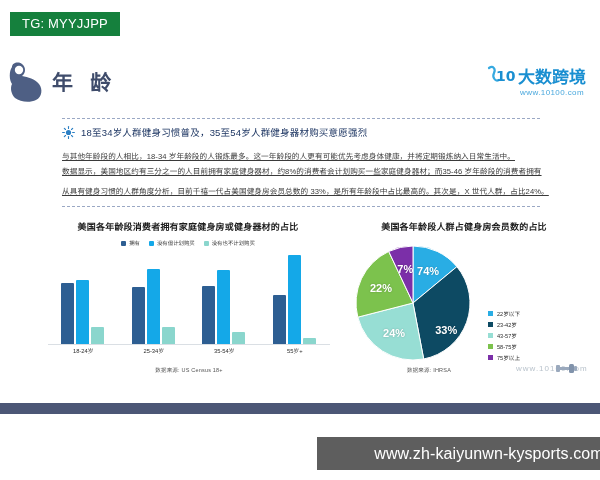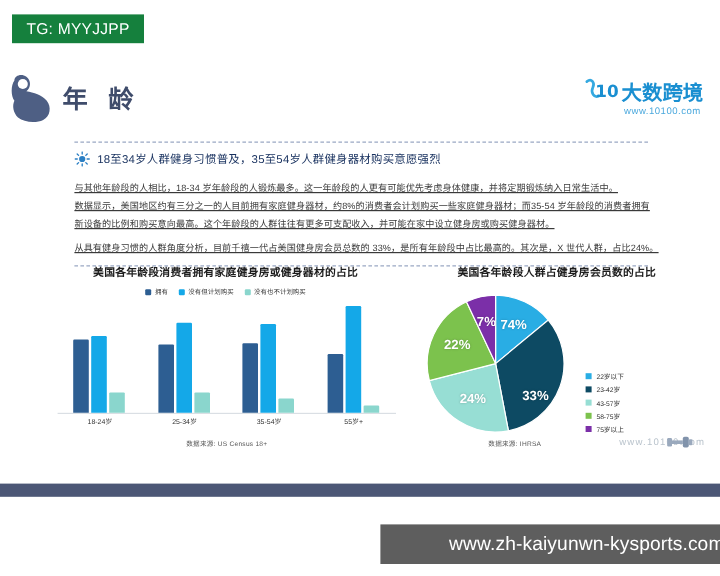--- a/index.html
+++ b/index.html
@@ -351,22 +351,21 @@
           <line x1="2.3" y1="2.3" x2="3.5" y2="3.5"></line>
           <line x1="9.5" y1="9.5" x2="10.7" y2="10.7"></line>
           <line x1="2.3" y1="10.7" x2="3.5" y2="9.5"></line>
           <line x1="9.5" y1="3.5" x2="10.7" y2="2.3"></line>
         </g>
       </svg>
       <span id="callout-headline-text">18至34岁人群健身习惯普及，35至54岁人群健身器材购买意愿强烈</span>
     </div>
     <div class="callout-gap"></div>
     <p class="callout-p">与其他年龄段的人相比，18-34 岁年龄段的人锻炼最多。这一年龄段的人更有可能优先考虑身体健康，并将定期锻炼纳入日常生活中。</p>
-    <p class="callout-p">数据显示，美国地区约有三分之一的人目前拥有家庭健身器材，约8%的消费者会计划购买一些家庭健身器材；而35-54 岁年龄段的消费者拥有</p>
-    <p class="callout-p">新设备的比例和购买意向最高。这个年龄段的人群往往有更多可支配收入，并可能在家中设立健身房或购买健身器材。</p>
+    <p class="callout-p">数据显示，美国地区约有三分之一的人目前拥有家庭健身器材，约8%的消费者会计划购买一些家庭健身器材；而35-46 岁年龄段的消费者拥有</p>
     <div class="callout-gap"></div>
     <p class="callout-p">从具有健身习惯的人群角度分析，目前千禧一代占美国健身房会员总数的 33%，是所有年龄段中占比最高的。其次是，X 世代人群，占比24%。</p>
   </div>
 
   <div id="charts">
 
     <div id="bar-chart">
       <div class="chart-title">美国各年龄段消费者拥有家庭健身房或健身器材的占比</div>
 
       <div id="bar-legend">

